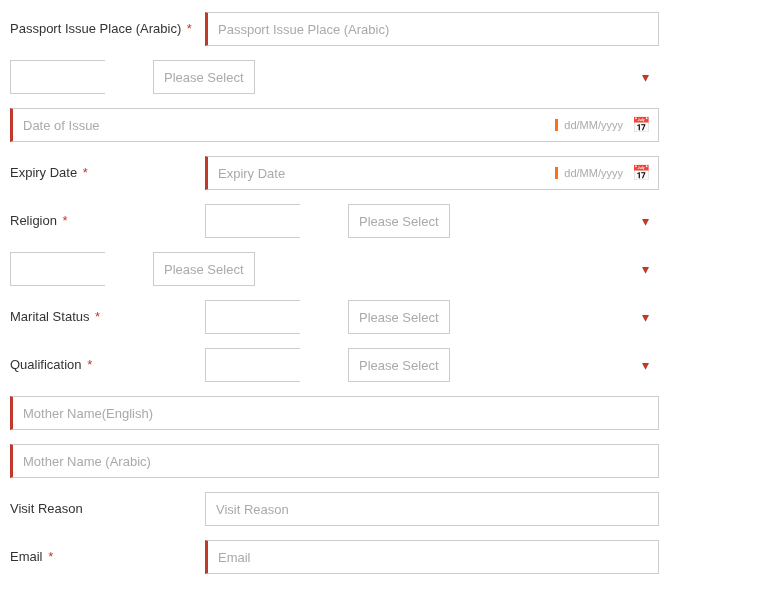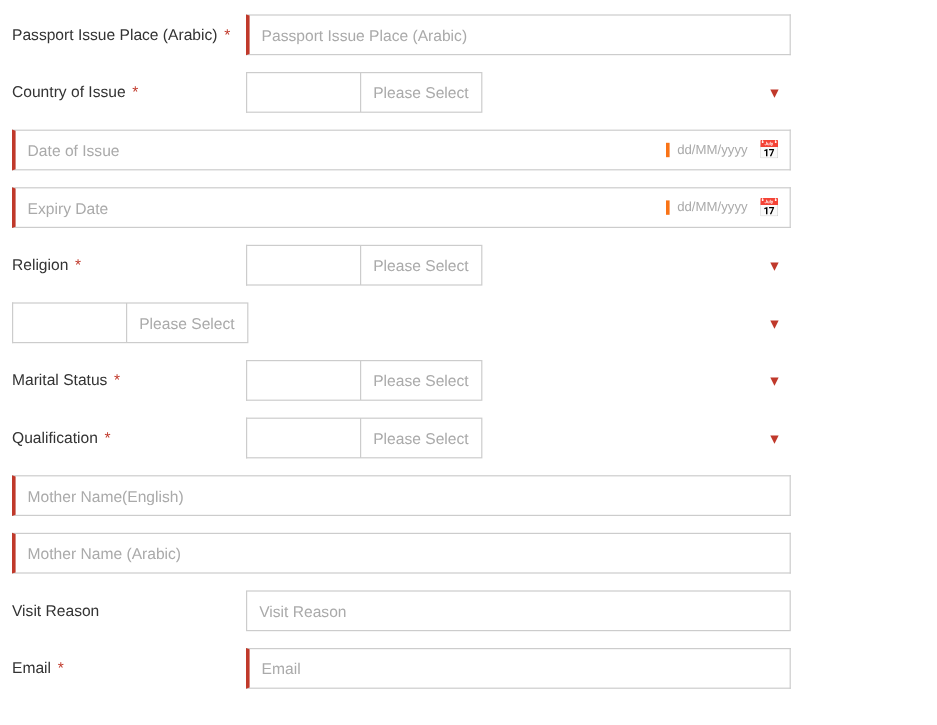--- a/index.html
+++ b/index.html
@@ -132,20 +132,21 @@
       outline: none;
       background: #fff;
       appearance: none;
       -webkit-appearance: none;
       cursor: pointer;
     }
 
     .select-outer {
       position: relative;
       flex: 1;
+      margin-left: 48px;
     }
 
     .select-outer::after {
       content: '▾';
       position: absolute;
       right: 10px;
       top: 50%;
       transform: translateY(-50%);
       color: #c0392b;
       pointer-events: none;
@@ -164,23 +165,20 @@
   <div class="form-row">
     <div class="form-label">
       Passport Issue Place (Arabic) <span class="required-star">*</span>
     </div>
     <div class="form-control-wrapper">
       <input type="text" class="text-input" placeholder="Passport Issue Place (Arabic)" style="">
     </div>
   </div>
 
   <div class="form-row">
-    <div class="form-label">
-      Country of Issue <span class="required-star">*</span>
-    </div>
     <div class="form-control-wrapper">
       <div class="select-wrapper">
         <div class="select-prefix-box"></div>
         <div class="select-outer">
           <select class="select-control">
             <option value="">Please Select</option>
           </select>
         </div>
       </div>
     </div>
@@ -190,20 +188,23 @@
     <div class="form-control-wrapper">
       <div class="date-input-wrapper">
         <input type="text" class="date-input" placeholder="Date of Issue" style="">
         <span class="date-hint">dd/MM/yyyy</span>
         <span class="calendar-icon">📅</span>
       </div>
     </div>
   </div>
 
   <div class="form-row">
+    <div class="form-label">
+      Expiry Date <span class="required-star">*</span>
+    </div>
     <div class="form-control-wrapper">
       <div class="date-input-wrapper">
         <input type="text" class="date-input" placeholder="Expiry Date" style="">
         <span class="date-hint">dd/MM/yyyy</span>
         <span class="calendar-icon">📅</span>
       </div>
     </div>
   </div>
 
   <div class="form-row">

